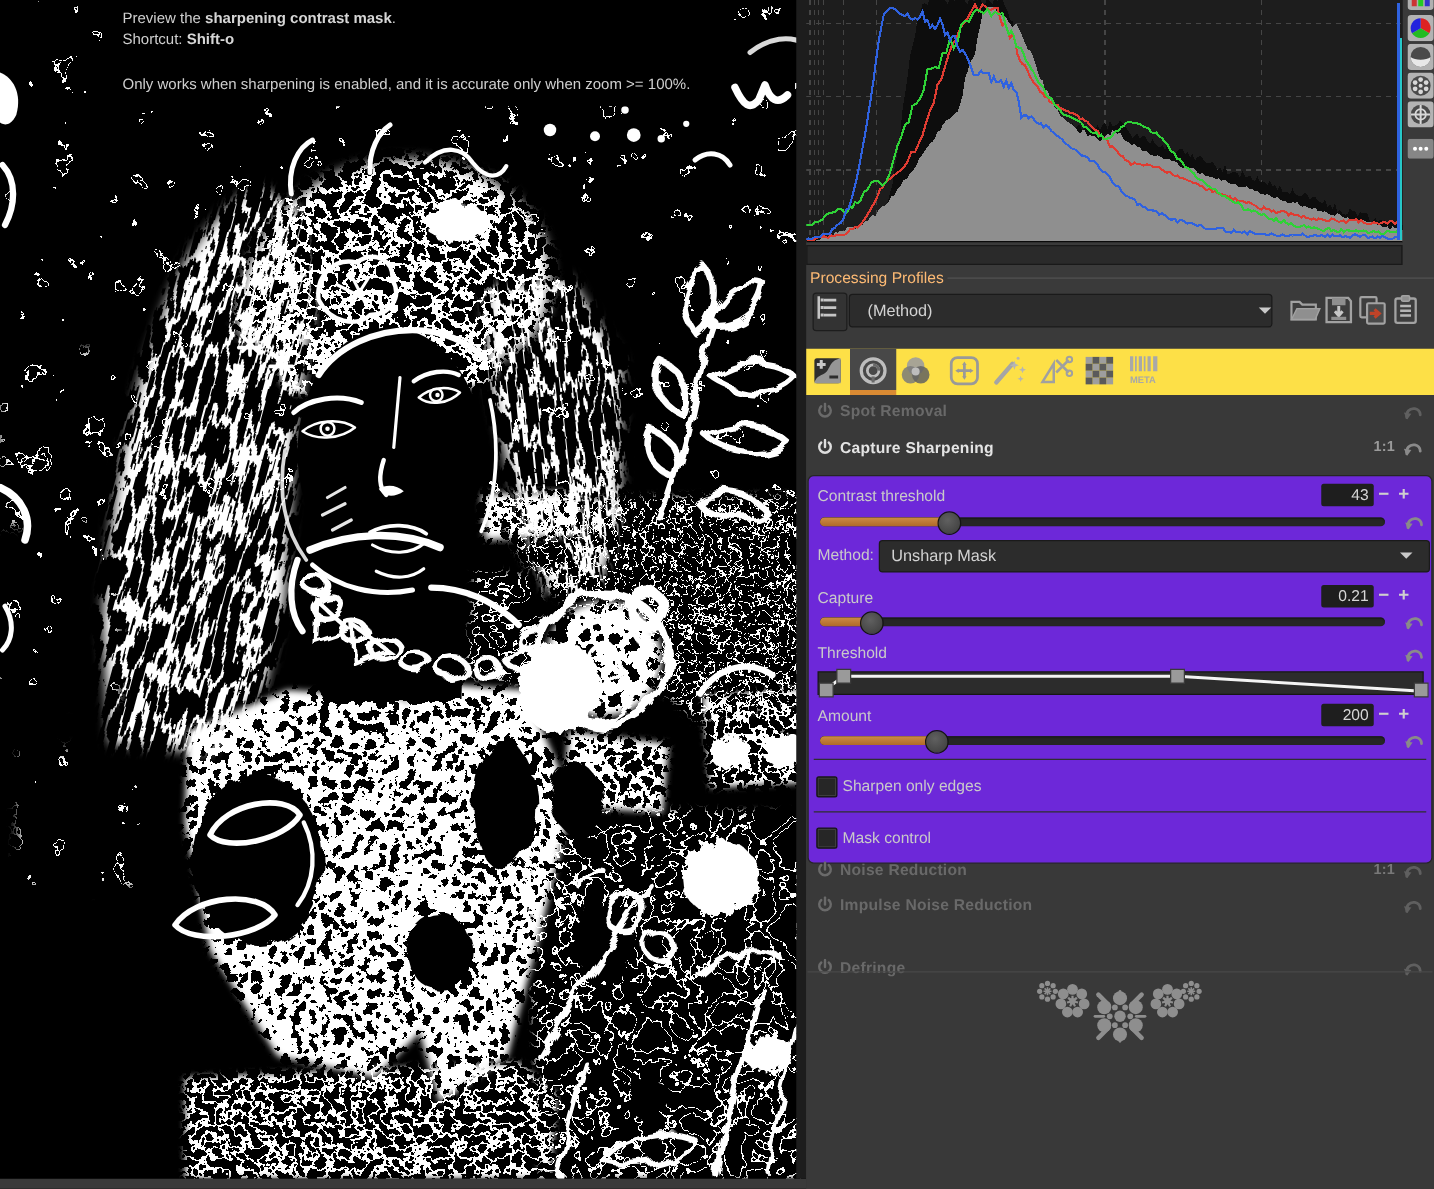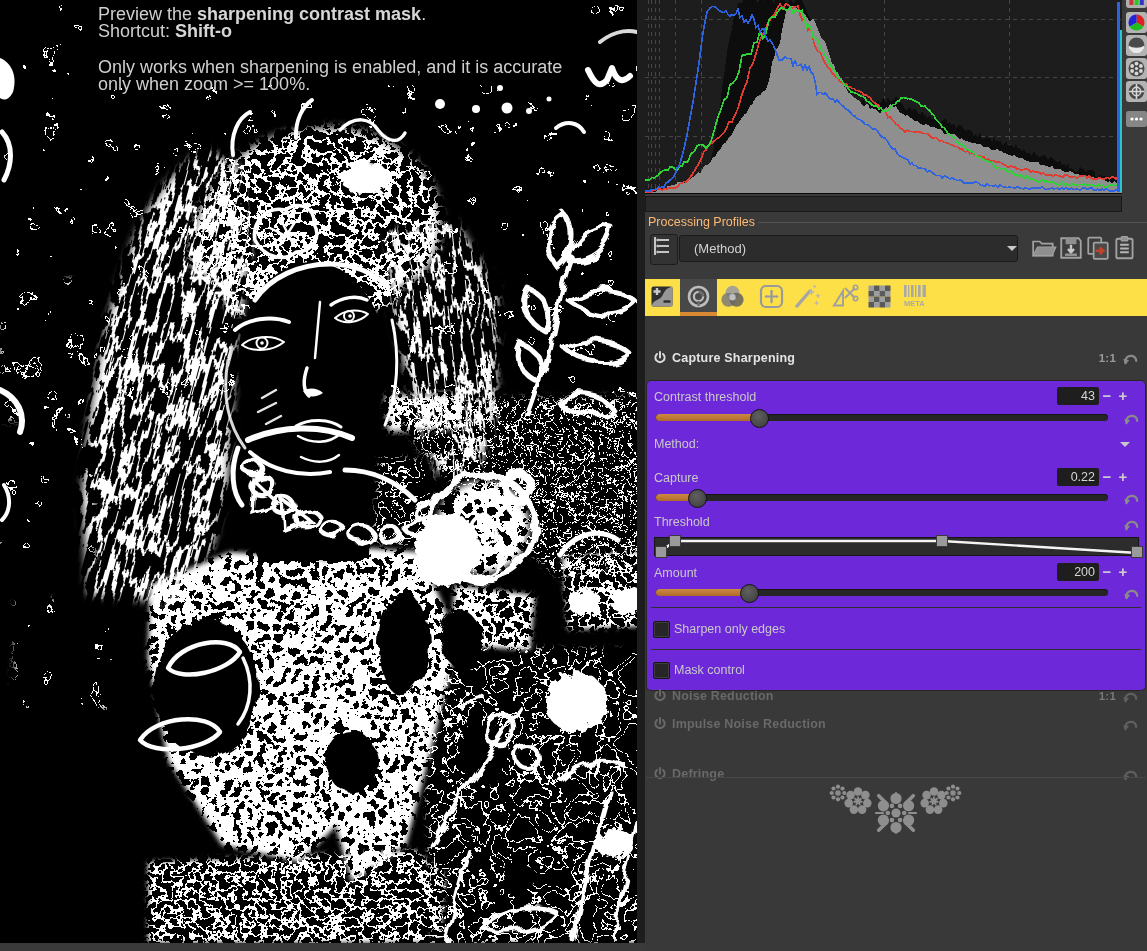--- a/index.html
+++ b/index.html
@@ -1,18 +1,18 @@
 <!DOCTYPE html>
 <html><head><meta charset="utf-8"><style>
 html,body{margin:0;padding:0;width:1147px;height:951px;overflow:hidden;background:#3a3a3a;
 font-family:"Liberation Sans",sans-serif;}
 #left{position:absolute;left:0;top:0;width:645px;height:951px;background:#000;}
 #lscroll{position:absolute;left:0;top:943px;width:645px;height:8px;background:#3a3a3a;}
 #tooltip{position:absolute;left:89px;top:0;width:489px;height:85px;background:#000;color:#cfcfcf;
-font-size:18px;line-height:17px;}
+font-size:12px;line-height:17px;}
 #right{position:absolute;left:645px;top:0;width:502px;height:951px;background:#3a3a3a;}
 #hist{position:absolute;left:0;top:0;width:477px;height:194px;background:#1d1d1d;}
 #histscale{position:absolute;left:0;top:196px;width:475px;height:14px;background:#2a2a2a;border:1px solid #191919;}
 .sbtn{position:absolute;left:481px;width:21px;}
 #pplabel{position:absolute;left:3px;top:215px;font-size:12.5px;color:#fdba74;}
 #ppline{position:absolute;left:113px;top:222px;width:389px;height:1px;background:#525252;}
 #proficon{position:absolute;left:5px;top:234px;width:26px;height:29px;background:#333;border:1px solid #1d1d1d;border-radius:3px;padding:0;}
 #profcombo{position:absolute;left:34px;top:235px;width:323px;height:25px;background:#2c2c2c;border:1px solid #1a1a1a;border-radius:3px;color:#d2d2d2;font-size:13px;line-height:25px;padding-left:14px;}
 #combotri{position:absolute;left:362px;top:246px;width:0;height:0;border:5px solid transparent;border-top-color:#c9c9c9;}
 .pbtn{position:absolute;top:235px;width:26px;height:26px;}
@@ -550,20 +550,31 @@
             <rect x="6" y="2" width="1.4" height="12"></rect>
             <rect x="9" y="2" width="2.6" height="12"></rect>
             <rect x="13" y="2" width="1.4" height="12"></rect>
             <rect x="16" y="2" width="2.6" height="12"></rect>
             <rect x="20.5" y="2" width="3.4" height="12"></rect>
           </g>
           <text x="2" y="23" font-family="Liberation Sans,sans-serif" font-size="7.5" font-weight="bold" fill="#a8a8a8">META</text>
         </svg></div>
   </div>
   <div id="tools">
+    <div class="hdr gray" style="top:3px">
+        <span class="pw"><svg width="14" height="14" viewBox="0 0 16 16">
+            <path d="M8 1.2 L8 7.5" stroke="#6a6a6a" stroke-width="2.2" stroke-linecap="round"></path>
+            <path d="M4.6 3.4 a5.3 5.3 0 1 0 6.8 0" stroke="#6a6a6a" stroke-width="2.2" fill="none" stroke-linecap="round"></path>
+          </svg></span>
+        <span class="t">Spot Removal</span>
+        <span class="rst"><svg width="15" height="12" viewBox="0 0 16 13">
+            <path d="M2.5 11 C1.5 6 5 2.5 9.5 3.2 C12.5 3.8 14 6 14.2 8.5" stroke="#5f5f5f" stroke-width="2.4" fill="none" stroke-linecap="round"></path>
+            <polygon points="0,6.5 6.5,7.5 2.8,12.5" fill="#5f5f5f"></polygon>
+          </svg></span>
+      </div>
     <div class="hdr lit" style="top:32px">
         <span class="pw"><svg width="14" height="14" viewBox="0 0 16 16">
             <path d="M8 1.2 L8 7.5" stroke="#dedede" stroke-width="2.2" stroke-linecap="round"></path>
             <path d="M4.6 3.4 a5.3 5.3 0 1 0 6.8 0" stroke="#dedede" stroke-width="2.2" fill="none" stroke-linecap="round"></path>
           </svg></span>
         <span class="t">Capture Sharpening</span>
         <span class="oneone">1:1</span>
         <span class="rst"><svg width="15" height="12" viewBox="0 0 16 13">
             <path d="M2.5 11 C1.5 6 5 2.5 9.5 3.2 C12.5 3.8 14 6 14.2 8.5" stroke="#8a8a8a" stroke-width="2.4" fill="none" stroke-linecap="round"></path>
             <polygon points="0,6.5 6.5,7.5 2.8,12.5" fill="#8a8a8a"></polygon>
@@ -575,23 +586,24 @@
       <div class="mp" style="left:453px;top:6px">−</div>
       <div class="mp" style="left:469px;top:6px">+</div>
       <div class="track" style="left:9px;top:33px;width:452px"></div>
       <div class="fill" style="left:9px;top:33px;width:103px"></div>
       <div class="knob" style="left:103px;top:28px"></div>
       <div class="rst2" style="top:30px"><svg width="15" height="12" viewBox="0 0 16 13">
             <path d="M2.5 11 C1.5 6 5 2.5 9.5 3.2 C12.5 3.8 14 6 14.2 8.5" stroke="#8a8a8a" stroke-width="2.4" fill="none" stroke-linecap="round"></path>
             <polygon points="0,6.5 6.5,7.5 2.8,12.5" fill="#8a8a8a"></polygon>
           </svg></div>
       <div class="lbl" style="left:7px;top:56px">Method:</div>
+      <div style="position:absolute;left:56px;top:51px;width:430px;height:24px;background:#2c2c2c;border:1px solid #1a1a1a;border-radius:3px;color:#d2d2d2;font-size:13px;line-height:24px;padding-left:9px">Unsharp Mask</div>
       <div style="position:absolute;left:473px;top:61px;width:0;height:0;border:5px solid transparent;border-top-color:#c9c9c9"></div>
       <div class="lbl" style="left:7px;top:90px">Capture</div>
-      <div class="valbox" style="left:410px;top:87px">0.22</div>
+      <div class="valbox" style="left:410px;top:87px">0.21</div>
       <div class="mp" style="left:453px;top:87px">−</div>
       <div class="mp" style="left:469px;top:87px">+</div>
       <div class="track" style="left:9px;top:113px;width:452px"></div>
       <div class="fill" style="left:9px;top:113px;width:41px"></div>
       <div class="knob" style="left:41px;top:108px"></div>
       <div class="rst2" style="top:110px"><svg width="15" height="12" viewBox="0 0 16 13">
             <path d="M2.5 11 C1.5 6 5 2.5 9.5 3.2 C12.5 3.8 14 6 14.2 8.5" stroke="#8a8a8a" stroke-width="2.4" fill="none" stroke-linecap="round"></path>
             <polygon points="0,6.5 6.5,7.5 2.8,12.5" fill="#8a8a8a"></polygon>
           </svg></div>
       <div class="lbl" style="left:7px;top:134px">Threshold</div>

